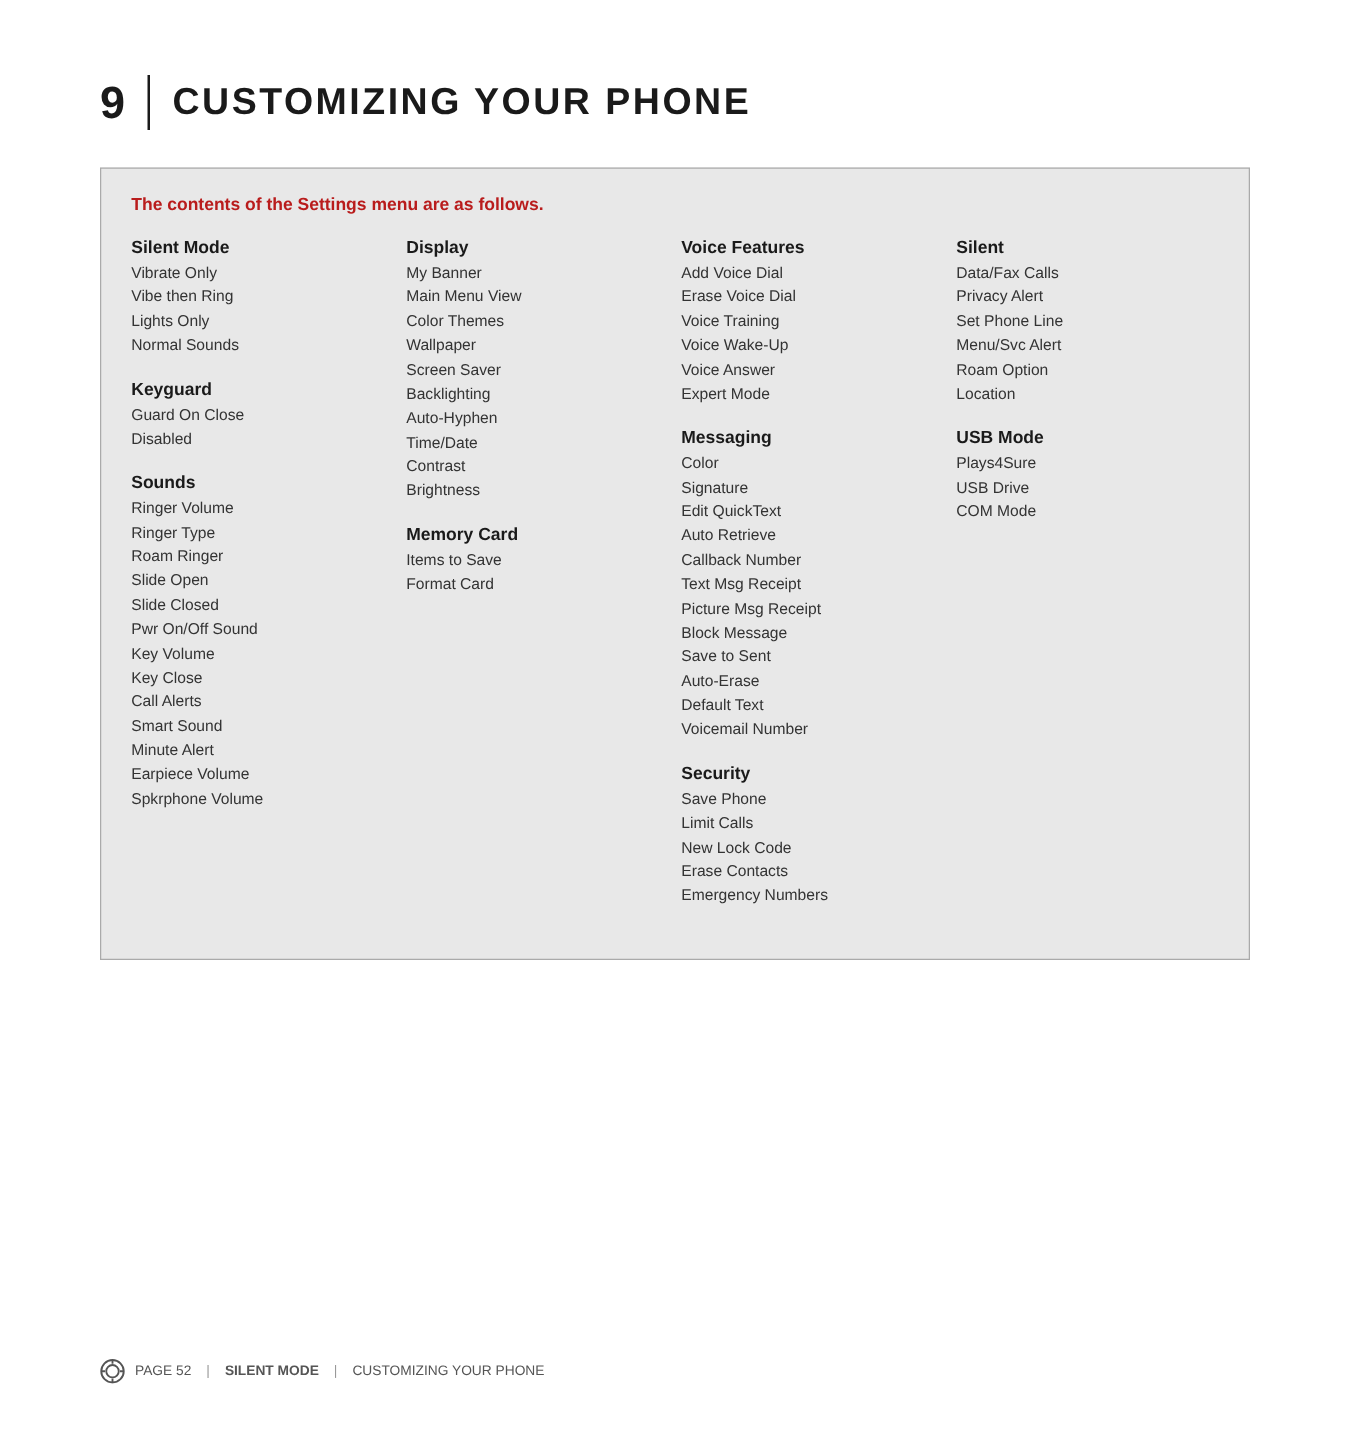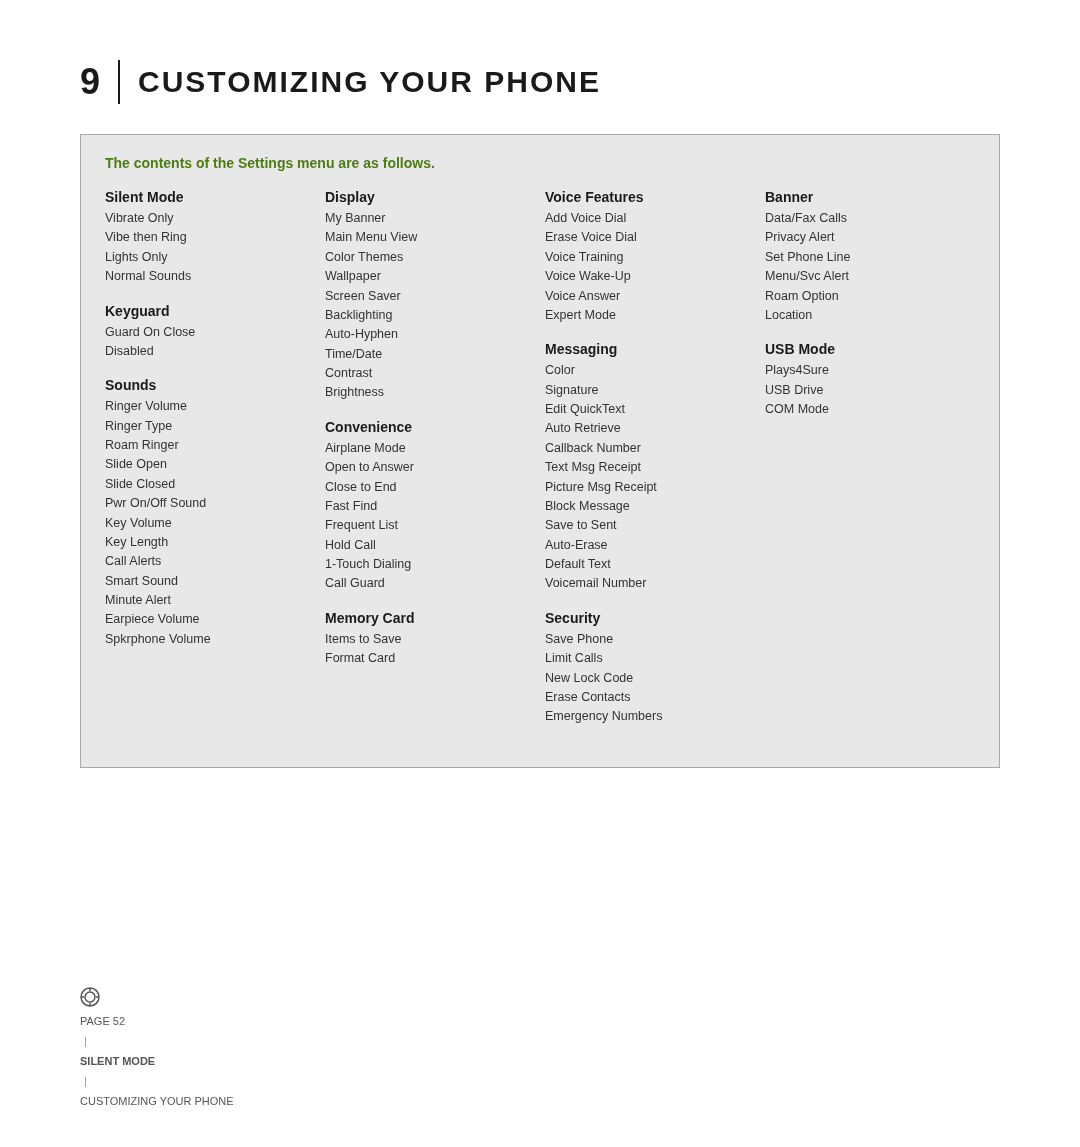--- a/index.html
+++ b/index.html
@@ -48,21 +48,21 @@
     .settings-box {
       border: 1px solid #aaa;
       background: #e8e8e8;
       padding: 20px 24px 24px 24px;
     }
 
     .settings-intro {
       font-weight: bold;
       font-size: 14px;
       margin-bottom: 18px;
-      color: #4d7c0f;
+      color: #b91c1c;
     }
 
     .columns {
       display: grid;
       grid-template-columns: repeat(4, 1fr);
       gap: 0 10px;
     }
 
     .column {
       display: flex;
@@ -84,25 +84,24 @@
       font-size: 12.5px;
       color: #333;
       line-height: 1.55;
     }
 
     .footer {
       position: absolute;
       bottom: 40px;
       left: 80px;
       display: flex;
-      align-items: flex-start;
+      align-items: center;
       gap: 8px;
       font-size: 11px;
       color: #555;
-      flex-direction: column;
     }
 
     .footer-icon {
       width: 20px;
       height: 20px;
     }
 
     .footer-sep {
       margin: 0 4px;
       color: #999;
@@ -142,52 +141,41 @@
           </div>
           <div class="section">
             <div class="section-title">Sounds</div>
             <div class="section-item">Ringer Volume</div>
             <div class="section-item">Ringer Type</div>
             <div class="section-item">Roam Ringer</div>
             <div class="section-item">Slide Open</div>
             <div class="section-item">Slide Closed</div>
             <div class="section-item">Pwr On/Off Sound</div>
             <div class="section-item">Key Volume</div>
-            <div class="section-item">Key Length</div>
+            <div class="section-item">Key Close</div>
             <div class="section-item">Call Alerts</div>
             <div class="section-item">Smart Sound</div>
             <div class="section-item">Minute Alert</div>
             <div class="section-item">Earpiece Volume</div>
             <div class="section-item">Spkrphone Volume</div>
           </div>
         </div>
         <div class="column">
           <div class="section">
             <div class="section-title">Display</div>
             <div class="section-item">My Banner</div>
             <div class="section-item">Main Menu View</div>
             <div class="section-item">Color Themes</div>
             <div class="section-item">Wallpaper</div>
             <div class="section-item">Screen Saver</div>
             <div class="section-item">Backlighting</div>
             <div class="section-item">Auto-Hyphen</div>
             <div class="section-item">Time/Date</div>
             <div class="section-item">Contrast</div>
             <div class="section-item">Brightness</div>
-          </div>
-          <div class="section">
-            <div class="section-title">Convenience</div>
-            <div class="section-item">Airplane Mode</div>
-            <div class="section-item">Open to Answer</div>
-            <div class="section-item">Close to End</div>
-            <div class="section-item">Fast Find</div>
-            <div class="section-item">Frequent List</div>
-            <div class="section-item">Hold Call</div>
-            <div class="section-item">1-Touch Dialing</div>
-            <div class="section-item">Call Guard</div>
           </div>
           <div class="section">
             <div class="section-title">Memory Card</div>
             <div class="section-item">Items to Save</div>
             <div class="section-item">Format Card</div>
           </div>
         </div>
         <div class="column">
           <div class="section">
             <div class="section-title">Voice Features</div>
@@ -217,21 +205,21 @@
             <div class="section-title">Security</div>
             <div class="section-item">Save Phone</div>
             <div class="section-item">Limit Calls</div>
             <div class="section-item">New Lock Code</div>
             <div class="section-item">Erase Contacts</div>
             <div class="section-item">Emergency Numbers</div>
           </div>
         </div>
         <div class="column">
           <div class="section">
-            <div class="section-title">Banner</div>
+            <div class="section-title">Silent</div>
             <div class="section-item">Data/Fax Calls</div>
             <div class="section-item">Privacy Alert</div>
             <div class="section-item">Set Phone Line</div>
             <div class="section-item">Menu/Svc Alert</div>
             <div class="section-item">Roam Option</div>
             <div class="section-item">Location</div>
           </div>
           <div class="section">
             <div class="section-title">USB Mode</div>
             <div class="section-item">Plays4Sure</div>

